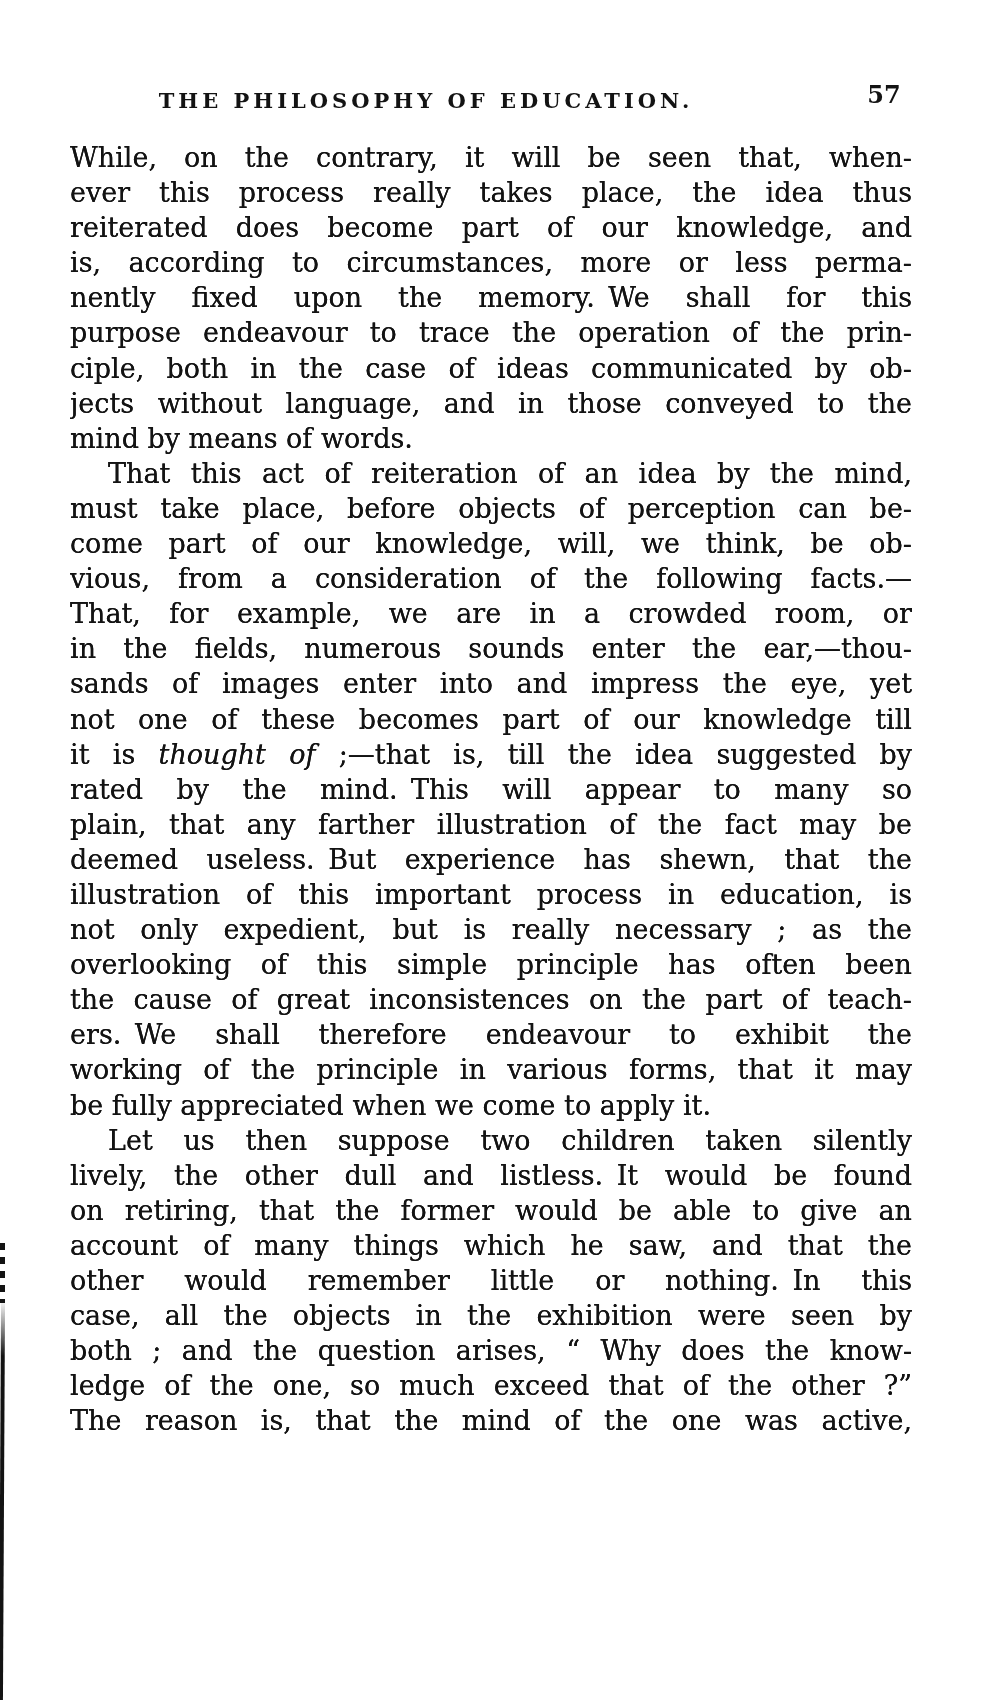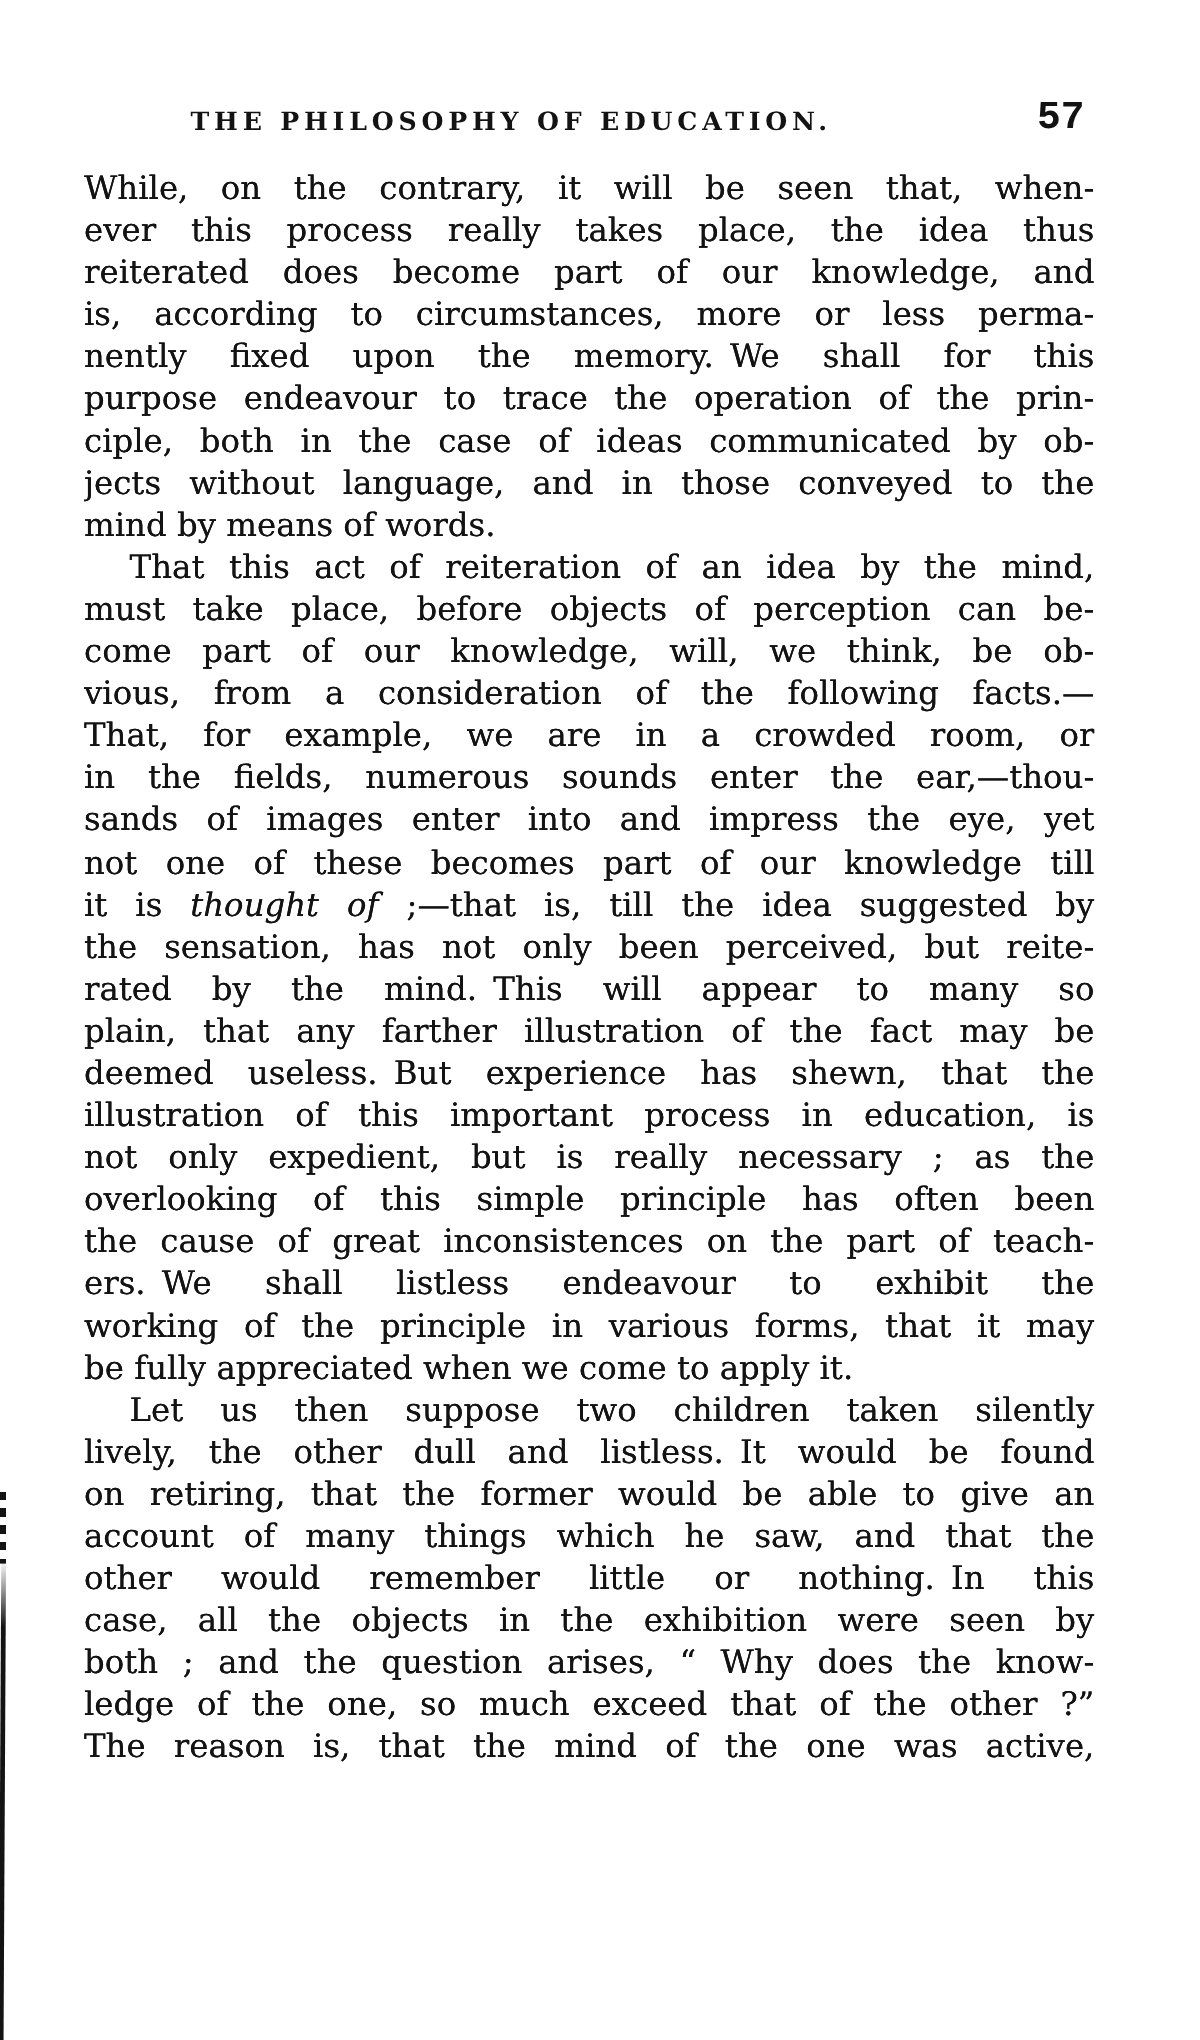--- a/index.html
+++ b/index.html
@@ -42,23 +42,22 @@
     font-weight: bold;
     letter-spacing: 4px;
     white-space: nowrap;
   }
   .running-header .page-number {
     position: absolute;
     left: 782px;
     top: -2px;
     width: 100px;
     text-align: center;
-    font-size: 33px;
+    font-size: 24px;
     font-weight: bold;
-    font-family: Liberation Mono, monospace;
   }
   
   .text-body {
     position: absolute;
     top: 140px;
     left: 52px;
     width: 860px;
     font-size: 27px;
     text-shadow: 0 0 0.5px currentColor;
   }
@@ -128,29 +127,28 @@
       <div class="line justified flush"><span>mind by means of words.</span></div>
       <div class="line justified indent"><span>That this act of reiteration of an idea by the mind,</span></div>
       <div class="line justified"><span>must take place, before objects of perception can be-</span></div>
       <div class="line justified"><span>come part of our knowledge, will, we think, be ob-</span></div>
       <div class="line justified"><span>vious, from a consideration of the following facts.—</span></div>
       <div class="line justified"><span>That, for example, we are in a crowded room, or</span></div>
       <div class="line justified"><span>in the fields, numerous sounds enter the ear,—thou-</span></div>
       <div class="line justified"><span>sands of images enter into and impress the eye, yet</span></div>
       <div class="line justified"><span>not one of these becomes part of our knowledge till</span></div>
       <div class="line justified"><span>it is </span><em>thought of</em><span> ;—that is, till the idea suggested by</span></div>
-      <div class="line justified"><span>the sensation, has not only been perceived, but reite-</span></div>
       <div class="line justified"><span>rated by the mind. This will appear to many so</span></div>
       <div class="line justified"><span>plain, that any farther illustration of the fact may be</span></div>
       <div class="line justified"><span>deemed useless. But experience has shewn, that the</span></div>
       <div class="line justified"><span>illustration of this important process in education, is</span></div>
       <div class="line justified"><span>not only expedient, but is really necessary ; as the</span></div>
       <div class="line justified"><span>overlooking of this simple principle has often been</span></div>
       <div class="line justified"><span>the cause of great inconsistences on the part of teach-</span></div>
-      <div class="line justified"><span>ers. We shall listless endeavour to exhibit the</span></div>
+      <div class="line justified"><span>ers. We shall therefore endeavour to exhibit the</span></div>
       <div class="line justified"><span>working of the principle in various forms, that it may</span></div>
       <div class="line justified flush"><span>be fully appreciated when we come to apply it.</span></div>
       <div class="line justified indent"><span>Let us then suppose two children taken silently</span></div>
       <div class="line justified"><span>lively, the other dull and listless. It would be found</span></div>
       <div class="line justified"><span>on retiring, that the former would be able to give an</span></div>
       <div class="line justified"><span>account of many things which he saw, and that the</span></div>
       <div class="line justified"><span>other would remember little or nothing. In this</span></div>
       <div class="line justified"><span>case, all the objects in the exhibition were seen by</span></div>
       <div class="line justified"><span>both ; and the question arises, “ Why does the know-</span></div>
       <div class="line justified"><span>ledge of the one, so much exceed that of the other ?”</span></div>

